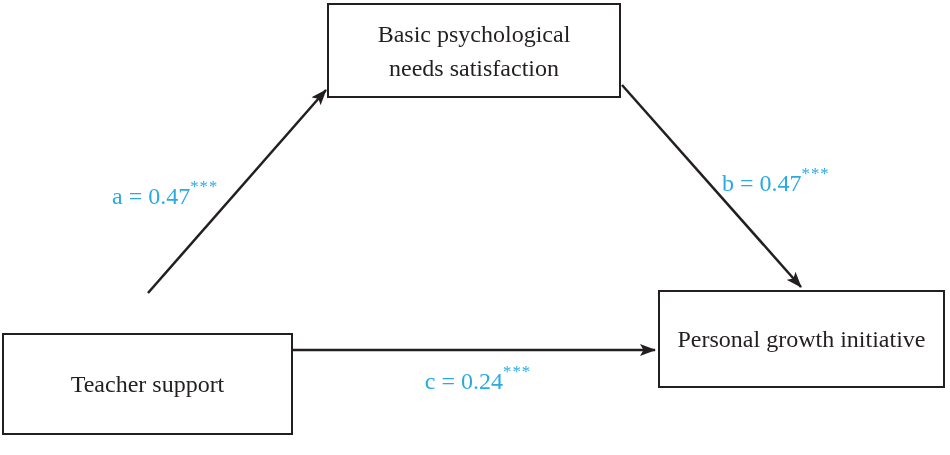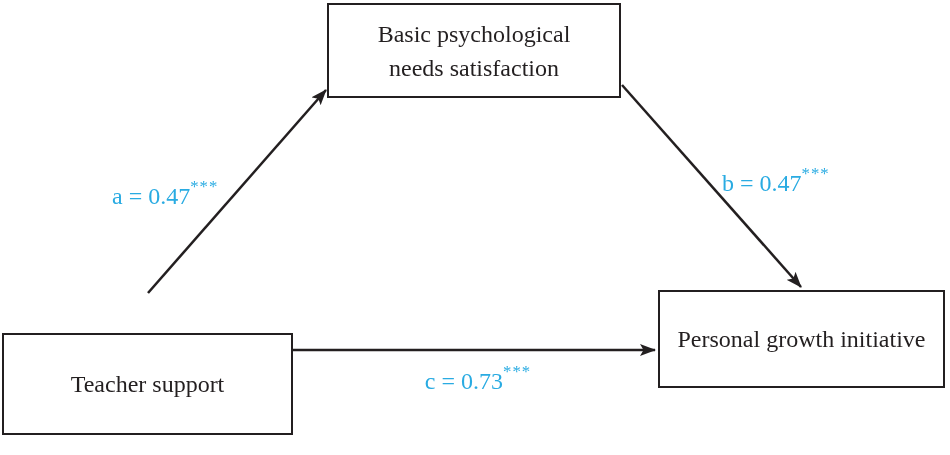--- a/index.html
+++ b/index.html
@@ -109,17 +109,17 @@
 
   <div class="path-label label-a">
     <span>a = 0.47</span><sup>***</sup>
   </div>
 
   <div class="path-label label-b">
     <span>b = 0.47</span><sup>***</sup>
   </div>
 
   <div class="path-label label-c">
-    <span>c = 0.73</span><sup>***</sup>
+    <span>c = 0.24</span><sup>***</sup>
   </div>
 
 
 </div>
 
 </body></html>

